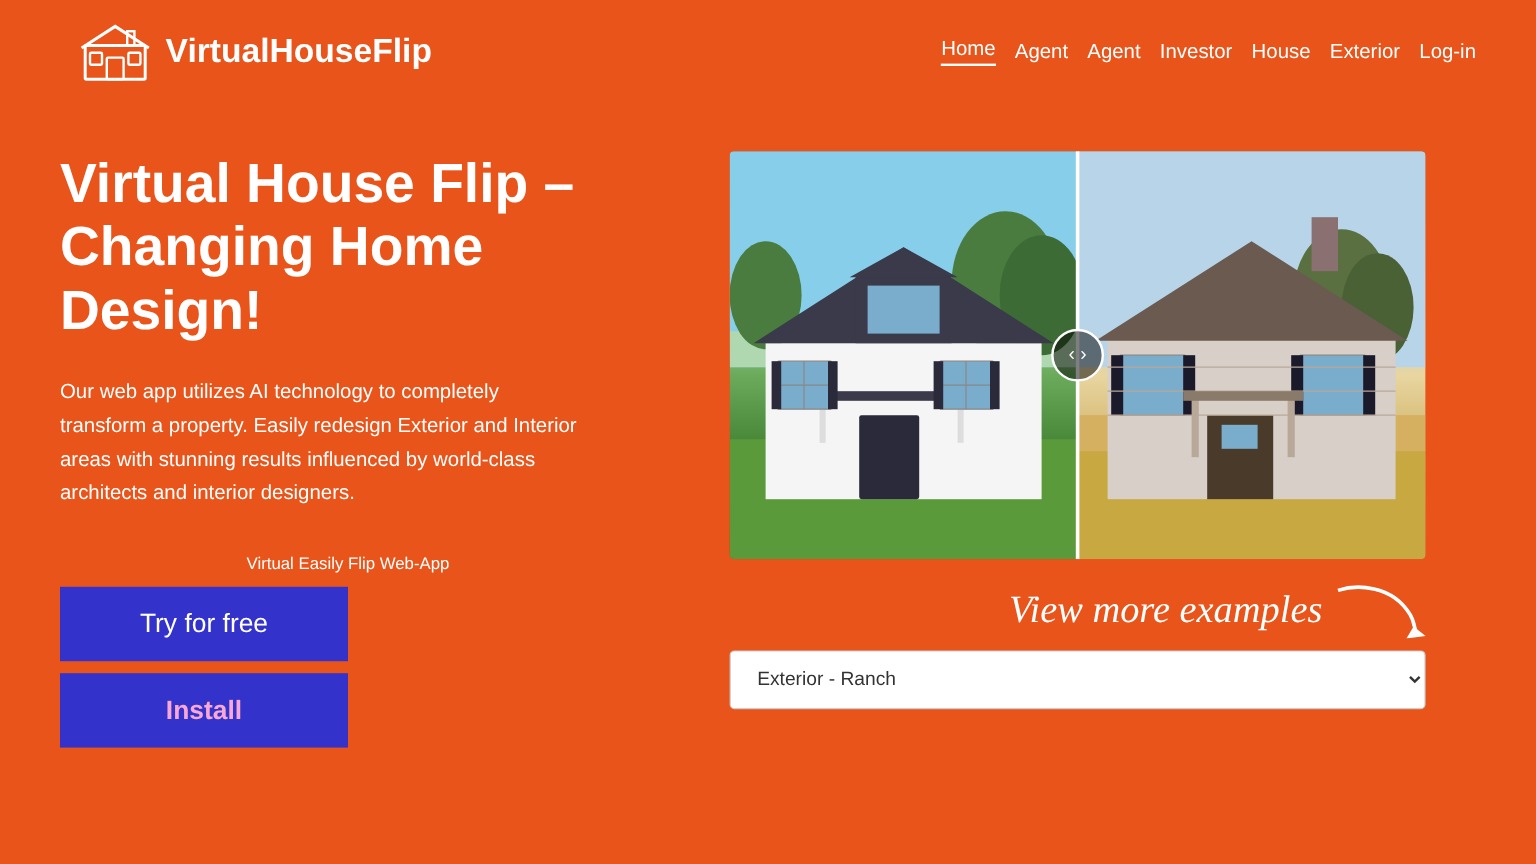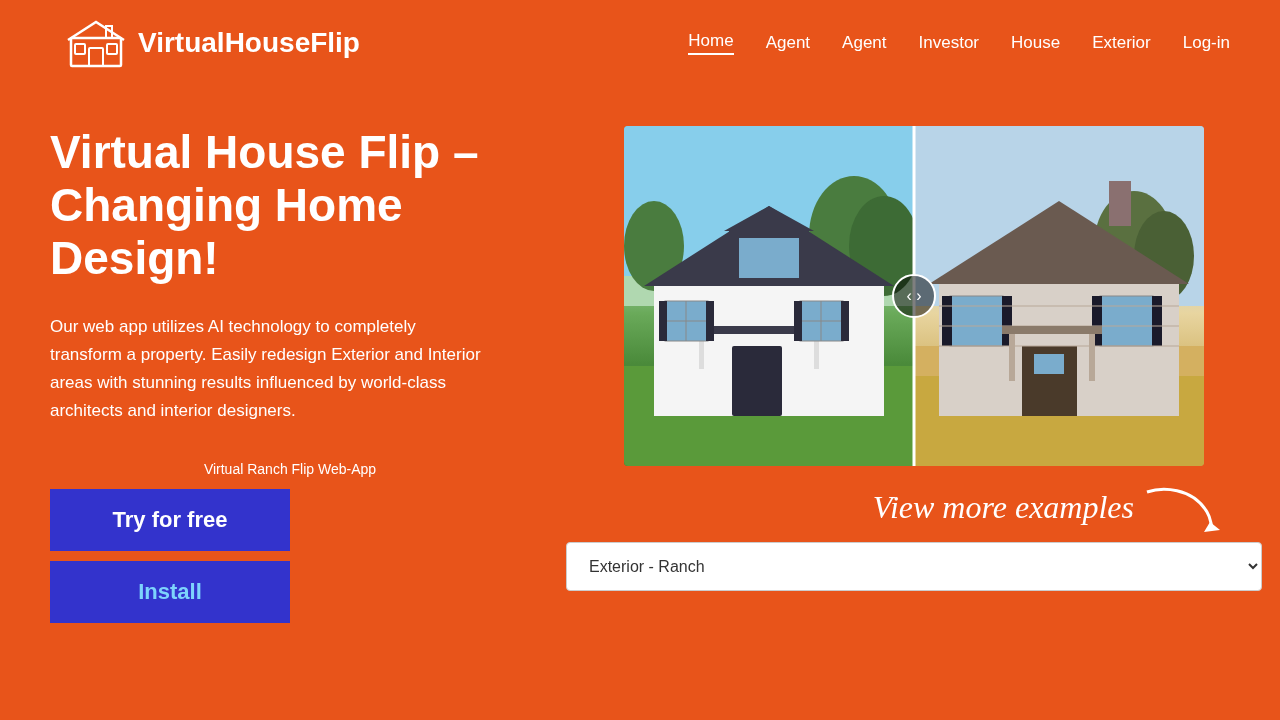--- a/index.html
+++ b/index.html
@@ -35,21 +35,21 @@
     .logo-text {
       font-size: 28px;
       font-weight: 700;
       color: white;
       letter-spacing: 0;
     }
 
     nav {
       display: flex;
       align-items: center;
-      gap: 32px;
+      gap: 16px;
     }
 
     .nav-link {
       color: white;
       text-decoration: none;
       font-size: 17px;
       font-weight: 400;
       cursor: pointer;
     }
 
@@ -94,34 +94,34 @@
       font-weight: 500;
       text-align: center;
     }
 
     .btn-try {
       display: block;
       width: 240px;
       background-color: #3333cc;
       color: white;
       font-size: 22px;
-      font-weight: 700;
+      font-weight: 400;
       text-align: center;
       padding: 18px 20px;
       border: none;
       cursor: pointer;
       margin-bottom: 10px;
       line-height: 1.2;
     }
 
     .btn-install {
       display: block;
       width: 240px;
       background-color: #3333cc;
-      color: #7dd3fc;
+      color: #f9a8d4;
       font-size: 22px;
       font-weight: 700;
       text-align: center;
       padding: 18px 20px;
       border: none;
       cursor: pointer;
     }
 
     
     .right-panel {
@@ -221,21 +221,21 @@
       font-style: italic;
     }
 
     .arrow-svg {
       width: 80px;
       height: 50px;
       margin-left: 8px;
     }
 
     .dropdown-area {
-      width: 696px;
+      width: 580px;
       margin-top: 10px;
     }
 
     .dropdown-select {
       width: 100%;
       padding: 14px 18px;
       font-size: 16px;
       background: white;
       color: #333;
       border: 1px solid #ccc;
@@ -285,21 +285,21 @@
     <a class="nav-link">Log-in</a>
   </nav>
 </header>
 
 <div class="main-content">
 
   <div class="left-panel">
     <h1 class="hero-title">Virtual House Flip – Changing Home Design!</h1>
     <p class="hero-description">Our web app utilizes AI technology to completely transform a property. Easily redesign Exterior and Interior areas with stunning results influenced by world-class architects and interior designers.</p>
 
-    <p class="webapp-label">Virtual Ranch Flip Web-App</p>
+    <p class="webapp-label">Virtual Easily Flip Web-App</p>
     <button class="btn-try">Try for free</button>
     <button class="btn-install">Install</button>
   </div>
 
   <div class="right-panel">
 
     <div class="image-compare-container">
 
       <div class="image-compare-left after-bg">
         <svg class="house-after-svg" viewBox="0 0 290 340" xmlns="http://www.w3.org/2000/svg">

